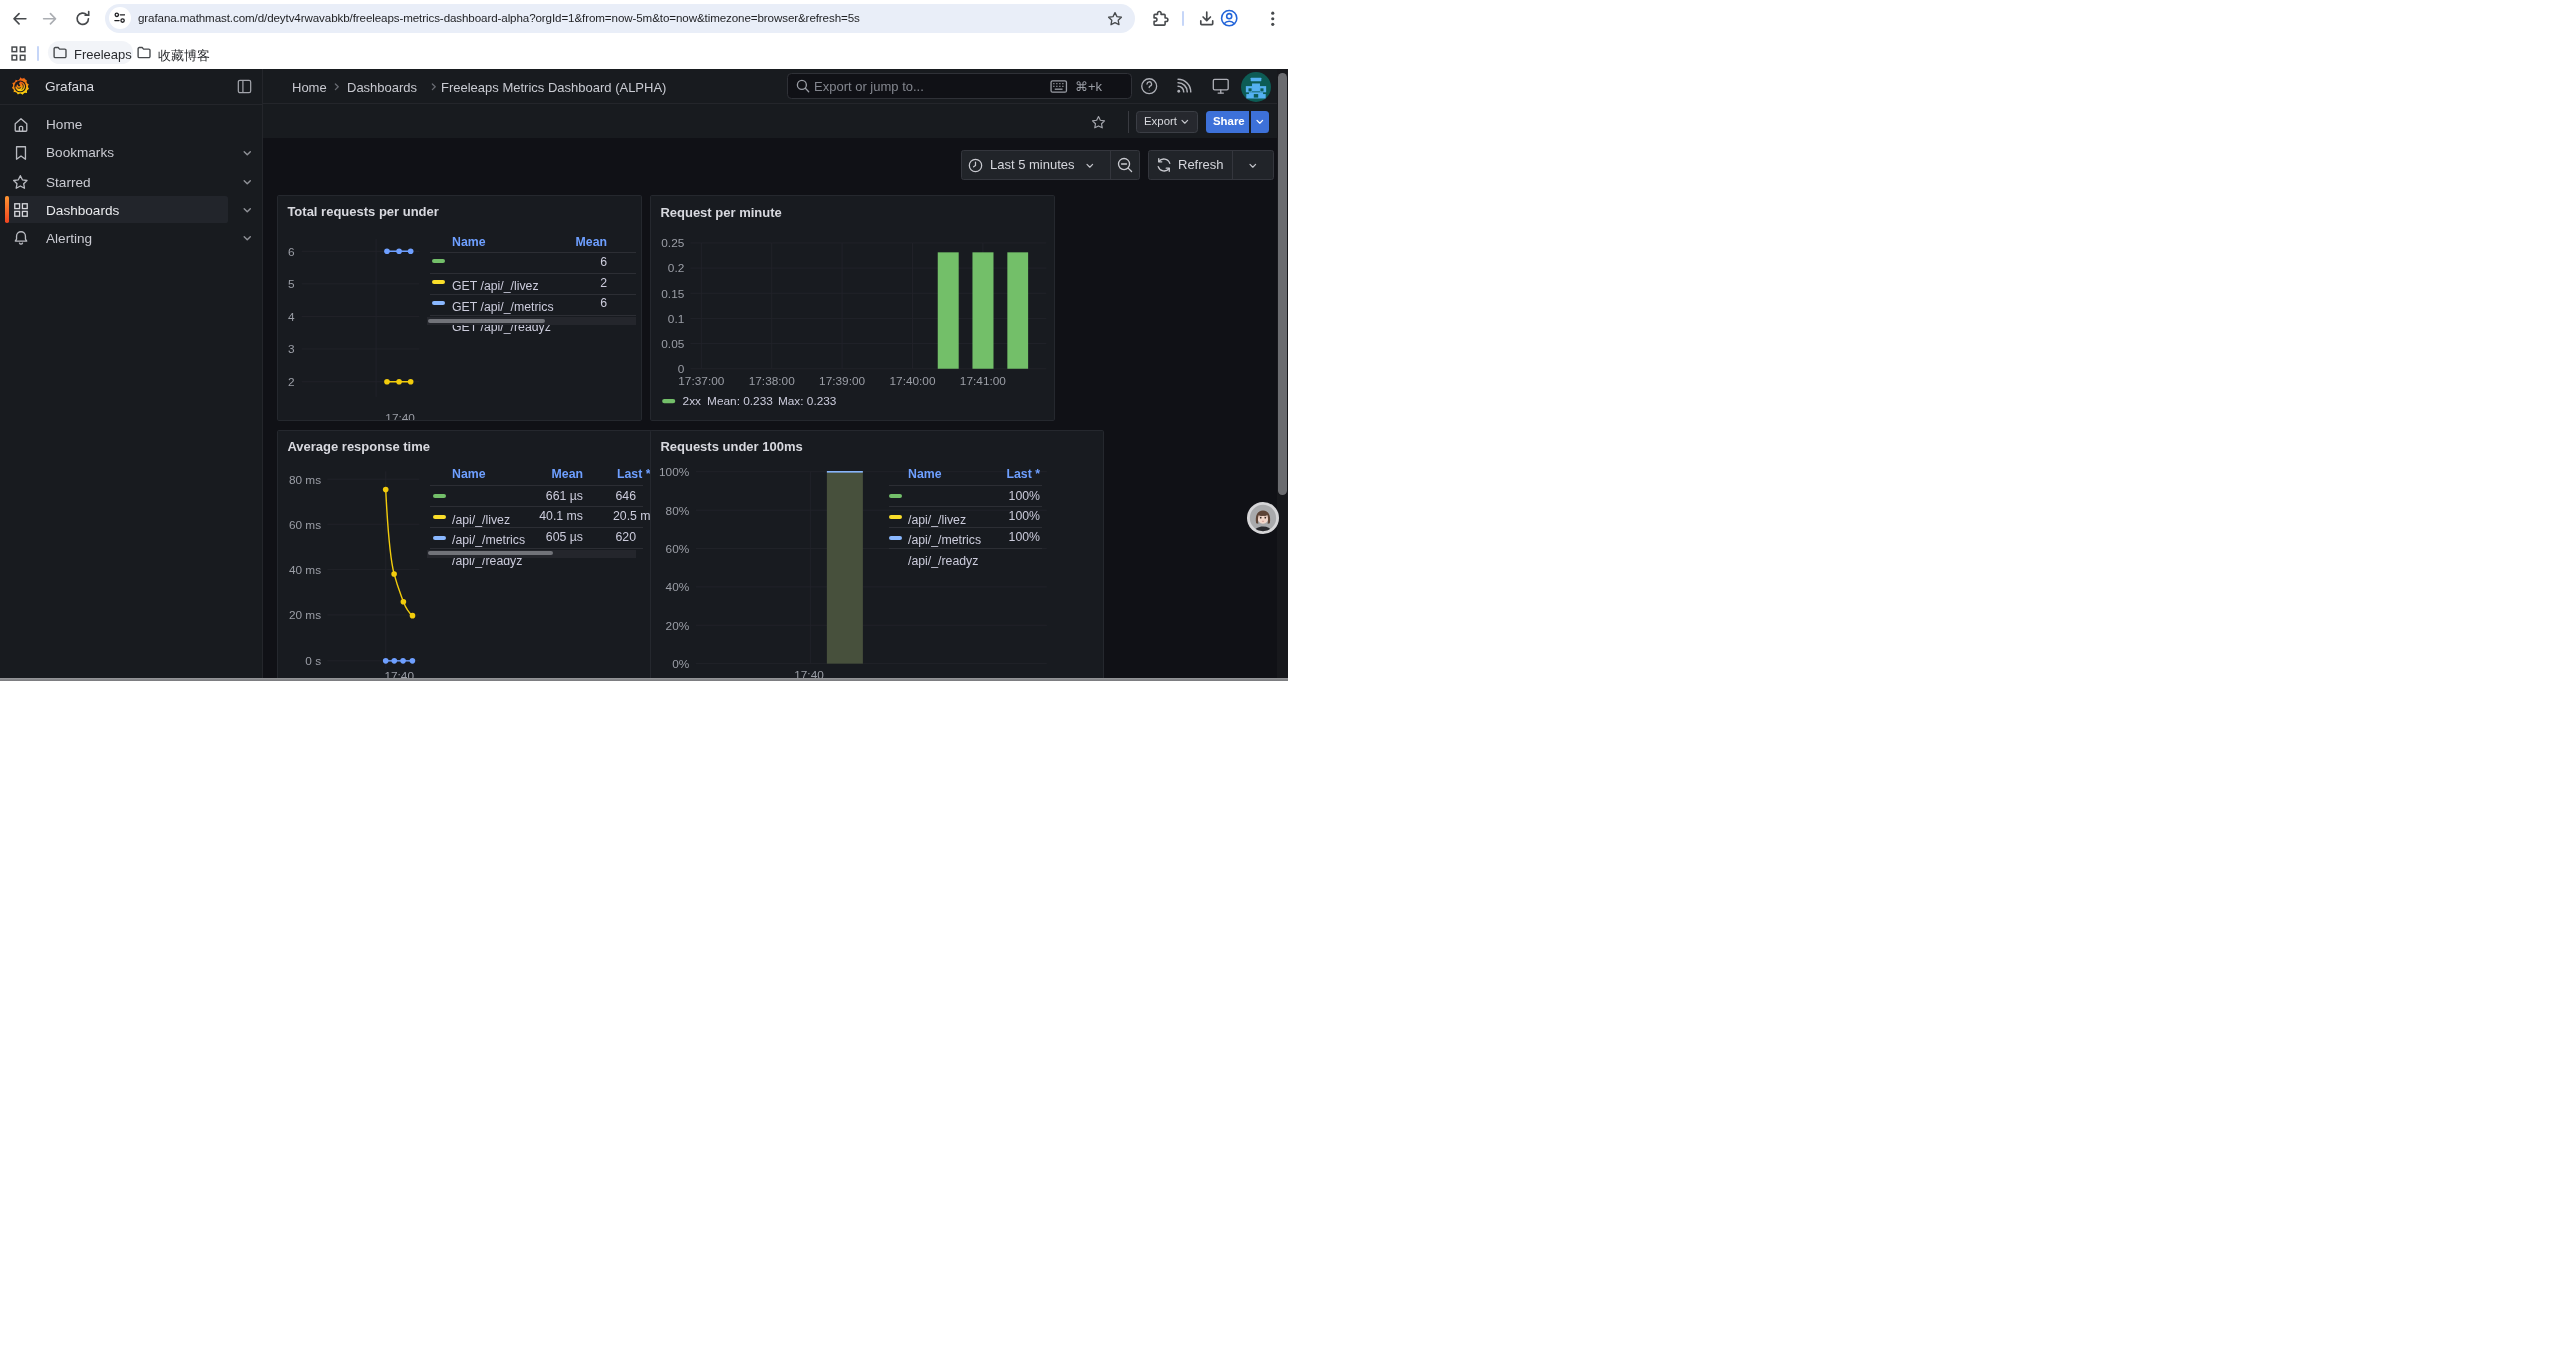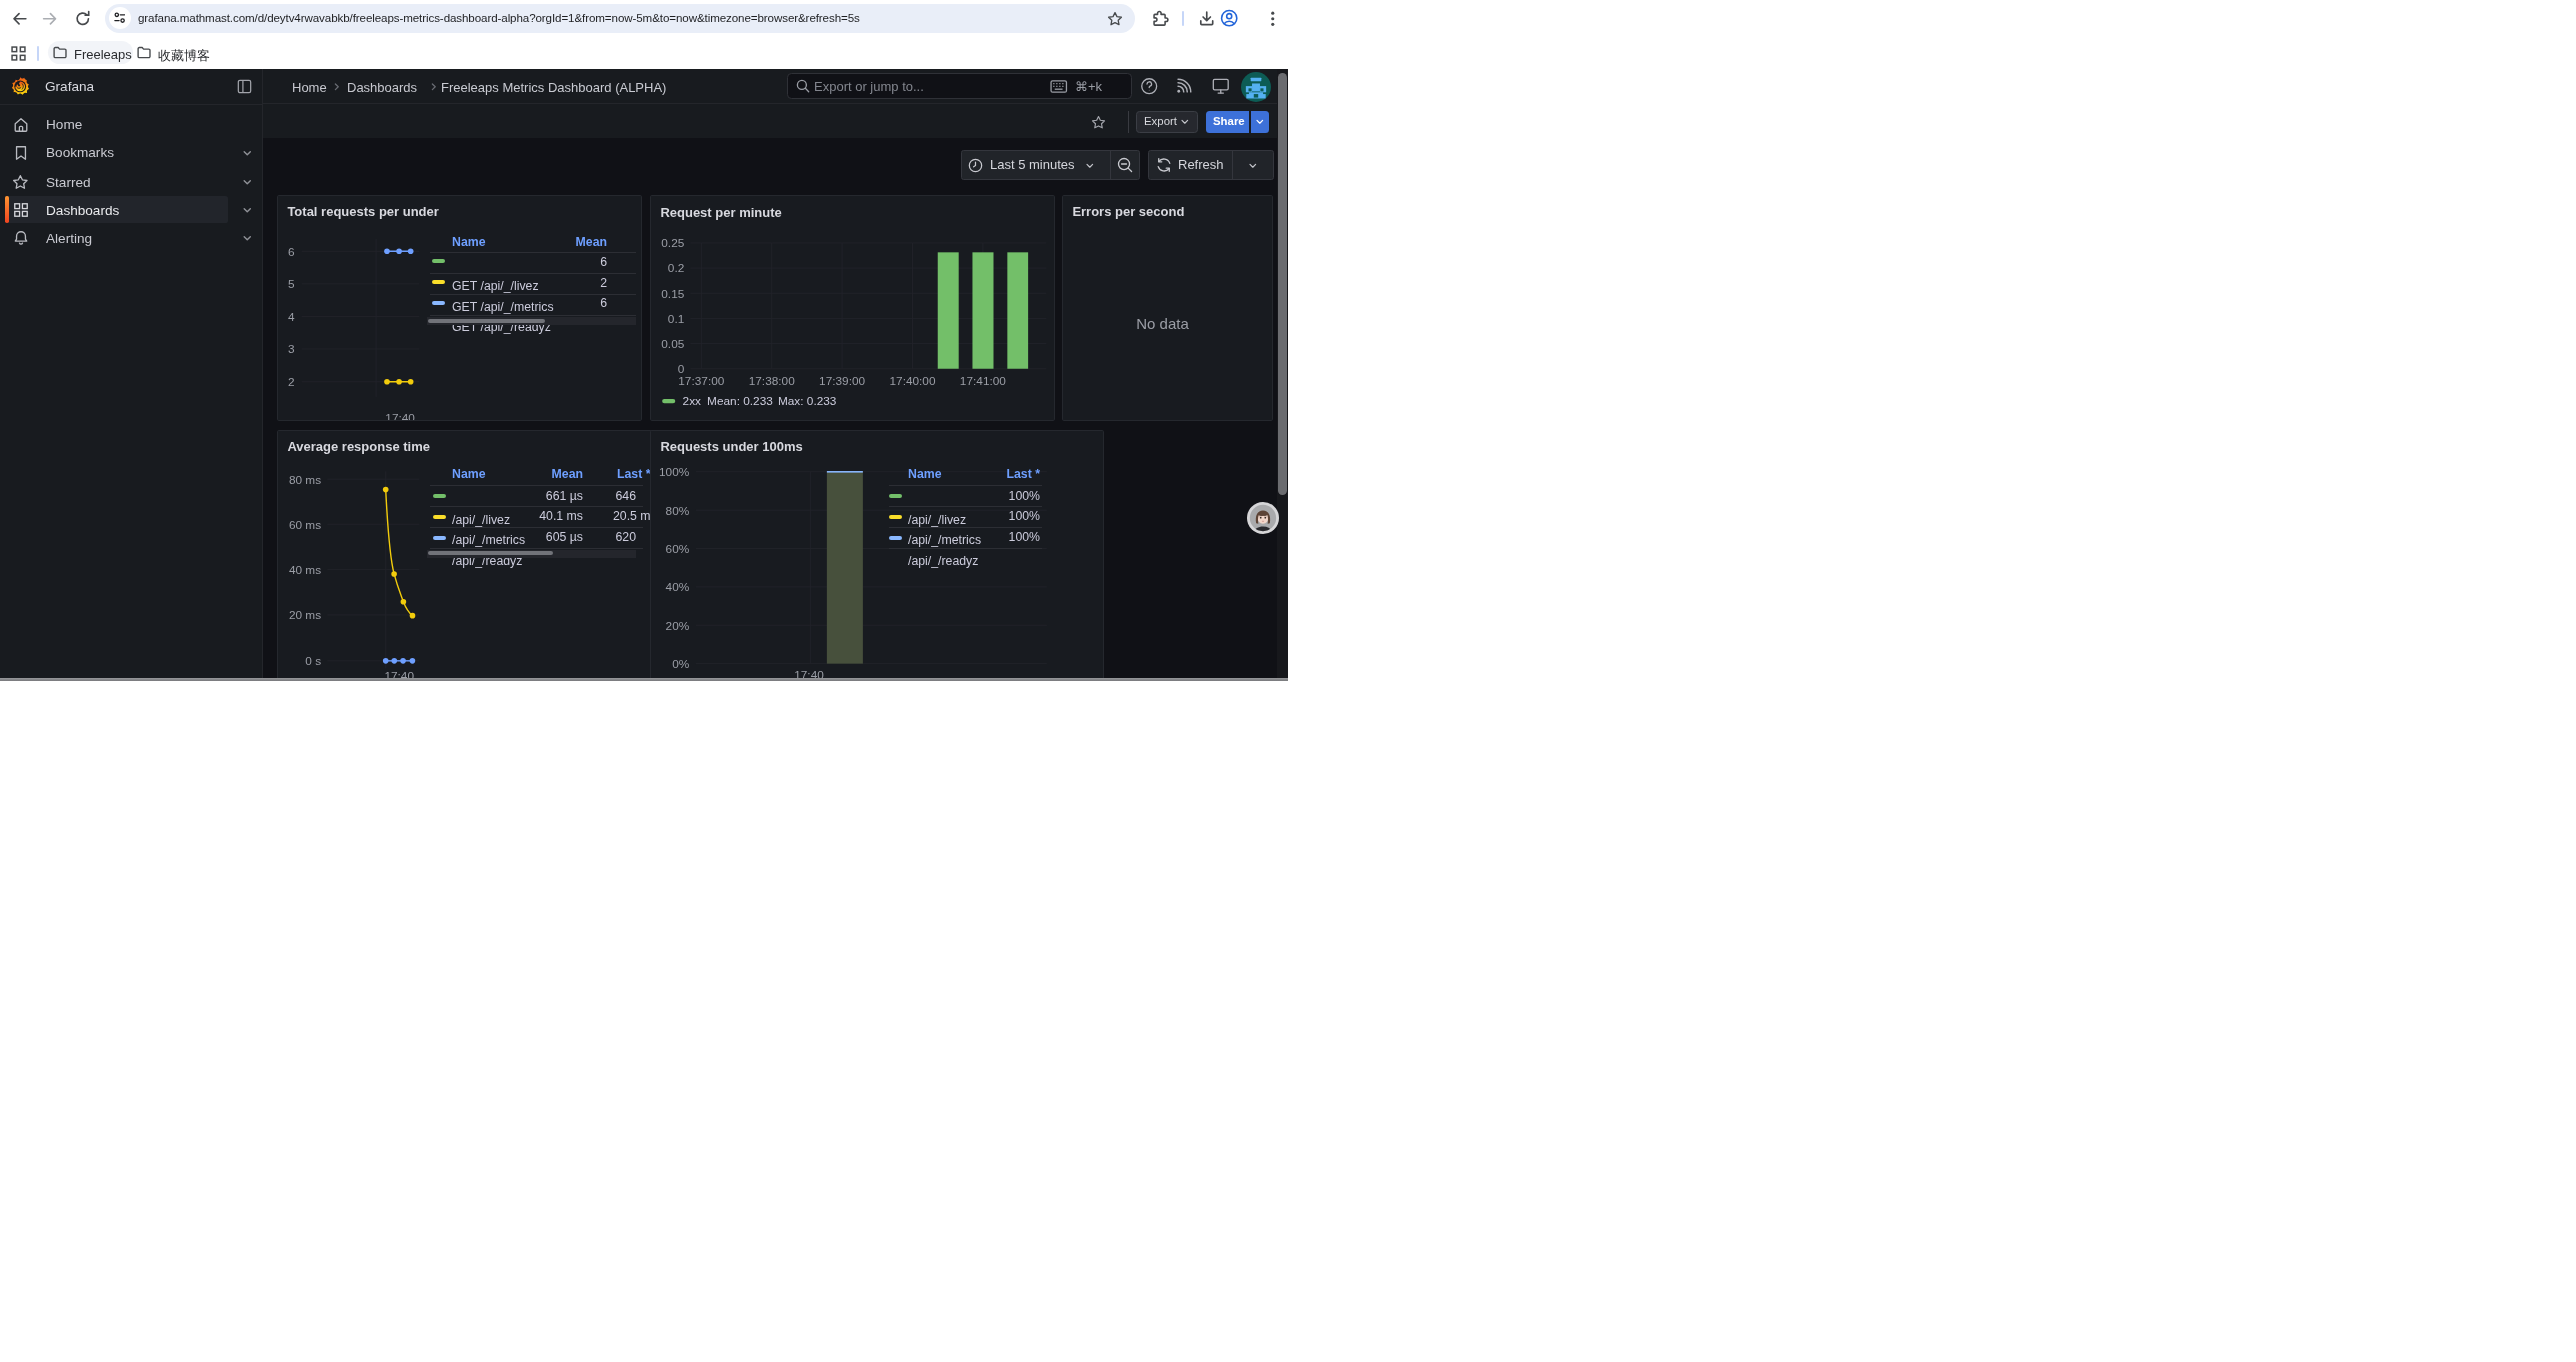--- a/index.html
+++ b/index.html
@@ -364,24 +364,20 @@
       </g>
       <g font-family="Liberation Sans" font-size="13.5" fill="#ccccdc">
         <rect x="12.7" y="231.3" width="15" height="5" rx="2.5" fill="#73bf69"></rect>
         <text x="36" y="238.8">2xx</text>
         <text x="64" y="238.8">Mean: 0.233</text>
         <text x="144.8" y="238.8">Max: 0.233</text>
       </g>
     </svg>
   </div>
 
-  <div class="panel abs" style="left:1062px;top:126px;width:211px;height:226px">
-    <div class="ptitle abs" style="left:9.4px;top:7.5px">Errors per second</div>
-    <div class="abs" style="left:0;top:119px;width:199px;text-align:center;font-size:15px;color:#9b9ea6">No data</div>
-  </div>
 
   <div class="panel abs" style="left:277px;top:361px;width:395px;height:254px">
     <div class="ptitle abs" style="left:9.4px;top:7.5px">Average response time</div>
     <svg class="abs" style="left:0;top:0" width="365" height="254" viewBox="0 0 416 290">
       <g stroke="#22242a" stroke-width="1">
         <line x1="56" y1="55" x2="161" y2="55"></line>
         <line x1="56" y1="106.5" x2="161" y2="106.5"></line>
         <line x1="56" y1="158" x2="161" y2="158"></line>
         <line x1="56" y1="210" x2="161" y2="210"></line>
         <line x1="56" y1="262.4" x2="161" y2="262.4"></line>

